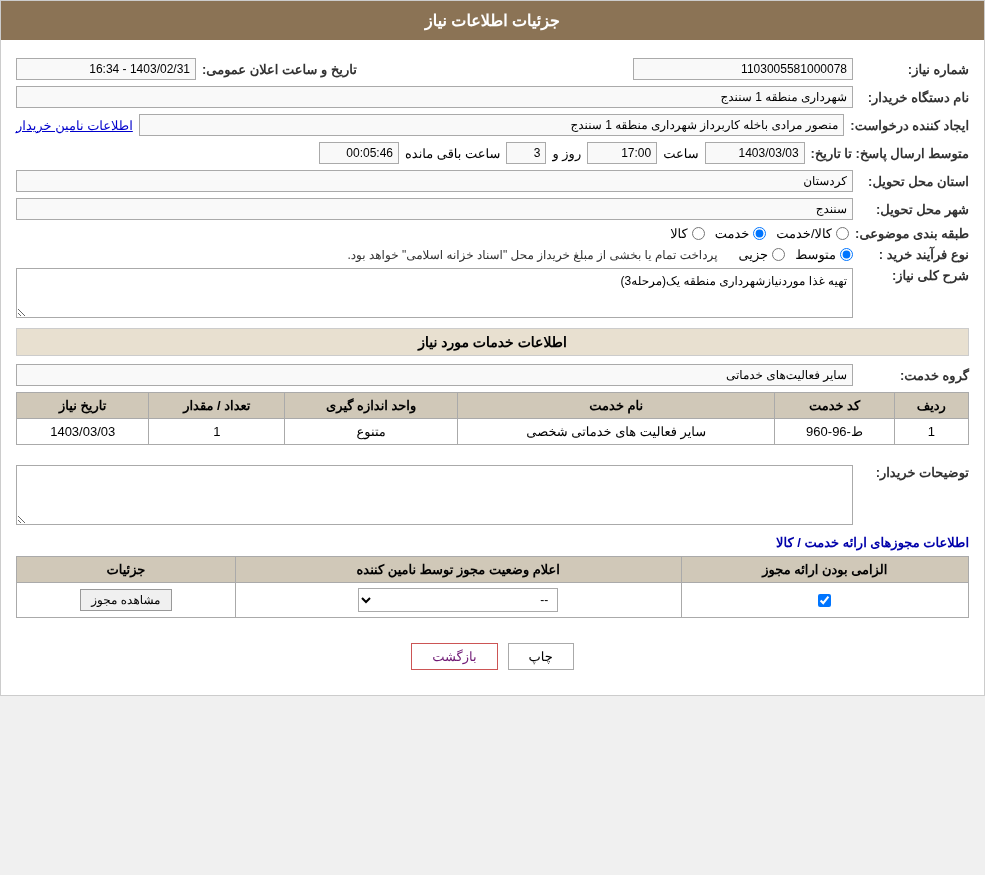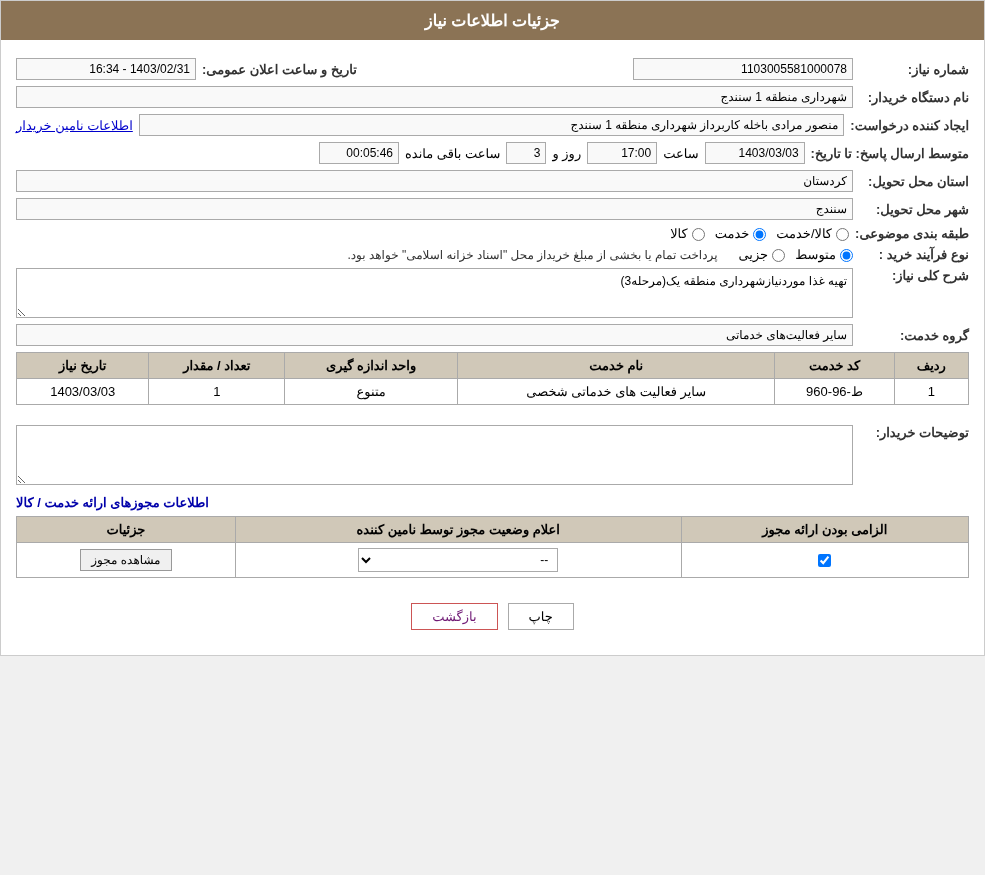--- a/index.html
+++ b/index.html
@@ -67,21 +67,21 @@
     }
     .radio-group {
       display: flex;
       align-items: center;
       gap: 10px;
       flex-direction: row-reverse;
       justify-content: flex-end;
     }
     .radio-item {
       display: flex;
-      align-items: flex-end;
+      align-items: center;
       gap: 4px;
     }
     .description-box {
       border: 1px solid #aaa;
       width: 100%;
       min-height: 50px;
       padding: 5px;
       font-size: 12px;
       font-family: Tahoma, Arial, sans-serif;
       direction: rtl;
@@ -109,21 +109,21 @@
       border: 1px solid #aaa;
       width: 100%;
       min-height: 60px;
       padding: 5px;
       font-size: 12px;
       font-family: Tahoma, Arial, sans-serif;
       direction: rtl;
       resize: vertical;
     }
     .license-section-title {
-      text-align: left;
+      text-align: right;
       color: #0000aa;
       font-weight: bold;
       margin: 10px 0 6px 0;
       font-size: 13px;
     }
     .license-table {
       width: 100%;
       border-collapse: collapse;
       margin-bottom: 10px;
     }
@@ -267,20 +267,21 @@
         </div>
       </div>
       <span style="margin-right:15px; color:#333; font-size:12px;">پرداخت تمام یا بخشی از مبلغ خریداز محل "اسناد خزانه اسلامی" خواهد بود.</span>
     </div>
 
     <div class="form-row" style="align-items:flex-start; margin-top:6px;">
       <span class="label">شرح کلی نیاز:</span>
       <textarea class="description-box" readonly="" style="">تهیه غذا موردنیازشهرداری منطقه یک(مرحله3)</textarea>
     </div>
 
+    <div class="section-title">اطلاعات خدمات مورد نیاز</div>
 
     <div class="form-row">
       <span class="label">گروه خدمت:</span>
       <input class="input-field input-readonly flex-grow" readonly="" value="سایر فعالیت‌های خدماتی" style="">
     </div>
 
     <table class="data-table">
       <thead>
         <tr>
           <th>ردیف</th>

